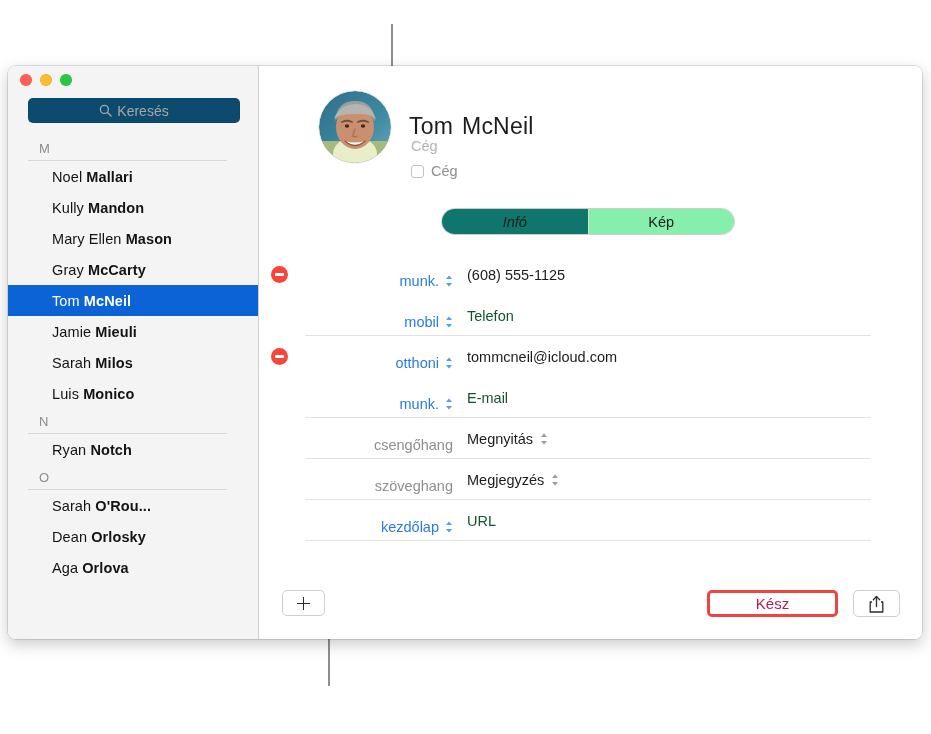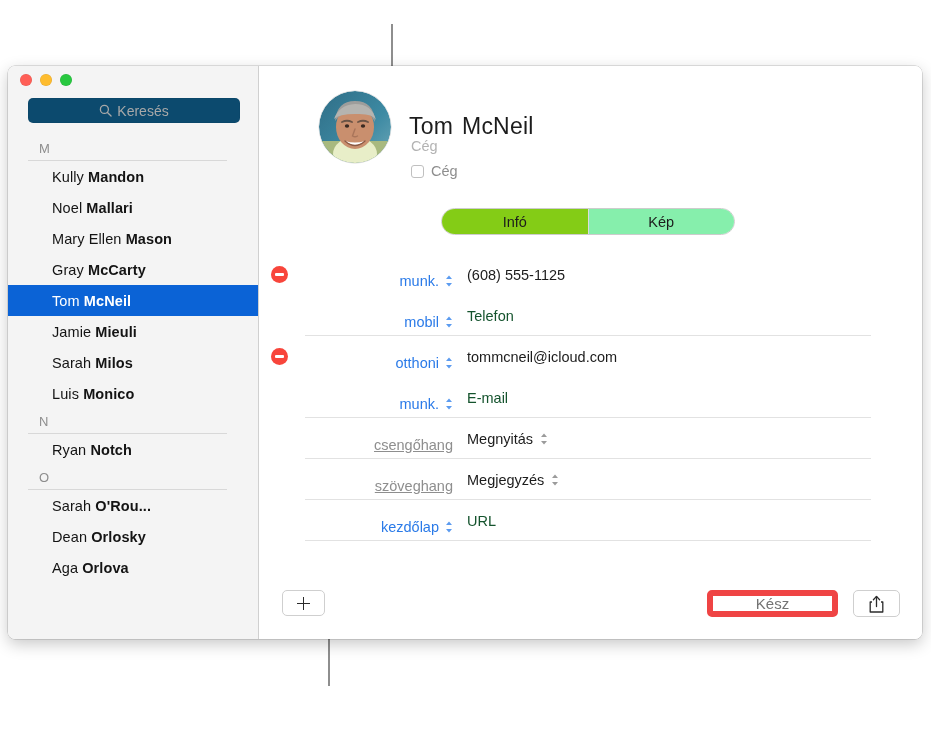--- a/index.html
+++ b/index.html
@@ -202,22 +202,23 @@
   .tab {
     flex: 1;
     display: flex;
     align-items: center;
     justify-content: center;
     font-size: 14.5px;
     color: #1c1c1c;
     background: #86efac;
   }
   .tab.active {
-    background: #84cc16;
+    background: #0f766e;
     border-right: 1px solid #dcdcdc;
+    font-style: italic;
   }
 
   
   #fields {
     position: absolute;
     left: 0;
     top: 188px;
     right: 0;
   }
   .field-row {
@@ -260,21 +261,21 @@
     align-items: center;
     justify-content: flex-end;
     gap: 6px;
     margin-top: 12px;
   }
   .field-label {
     font-size: 14.5px;
     text-align: right;
   }
   .field-label.link  { color: #2a7ae8; }
-  .field-label.muted { color: #8e8e8e; text-decoration: underline; }
+  .field-label.muted { color: #8e8e8e; }
   .stepper {
     width: 8px;
     height: 14px;
     display: block;
     flex: 0 0 8px;
   }
   .field-value {
     position: absolute;
     left: 208px;
     font-size: 14.5px;
@@ -319,28 +320,28 @@
   }
   #add-button .plus::before { left: 0; top: 6px; width: 13px; height: 1.4px; }
   #add-button .plus::after  { top: 0; left: 6px; height: 13px; width: 1.4px; }
 
   #done-button {
     position: absolute;
     right: 84px;
     top: 13px;
     width: 131px;
     height: 27px;
-    border: 6px solid #ef4444;
+    border: 3px solid #ef4444;
     border-radius: 5px;
     background: #ffffff;
     display: flex;
     align-items: center;
     justify-content: center;
     font-size: 15px;
-    color: #737373;
+    color: #be185d;
     box-sizing: border-box;
   }
   #share-button {
     position: absolute;
     right: 22px;
     top: 13px;
     width: 47px;
     height: 27px;
     border: 1px solid #cfcfcf;
     border-radius: 5px;
@@ -372,26 +373,26 @@
         <circle cx="5.8" cy="5.8" r="4.3" fill="none" stroke="#a8a8a8" stroke-width="1.4"></circle>
         <line x1="9.1" y1="9.1" x2="13" y2="13" stroke="#a8a8a8" stroke-width="1.4" stroke-linecap="round"></line>
       </svg>
       <span id="search-placeholder">Keresés</span>
     </div>
 
     <div id="contact-list">
         <div class="section-header">M</div>
         <div class="section-rule"></div>
         <div class="contact-row">
+          <span>Noel&nbsp;</span>
+          <span class="fam">Mallari</span>
+        </div>
+        <div class="contact-row">
           <span>Kully&nbsp;</span>
           <span class="fam">Mandon</span>
-        </div>
-        <div class="contact-row">
-          <span>Noel&nbsp;</span>
-          <span class="fam">Mallari</span>
         </div>
         <div class="contact-row">
           <span>Mary Ellen&nbsp;</span>
           <span class="fam">Mason</span>
         </div>
         <div class="contact-row">
           <span>Gray&nbsp;</span>
           <span class="fam">McCarty</span>
         </div>
         <div class="contact-row selected">

